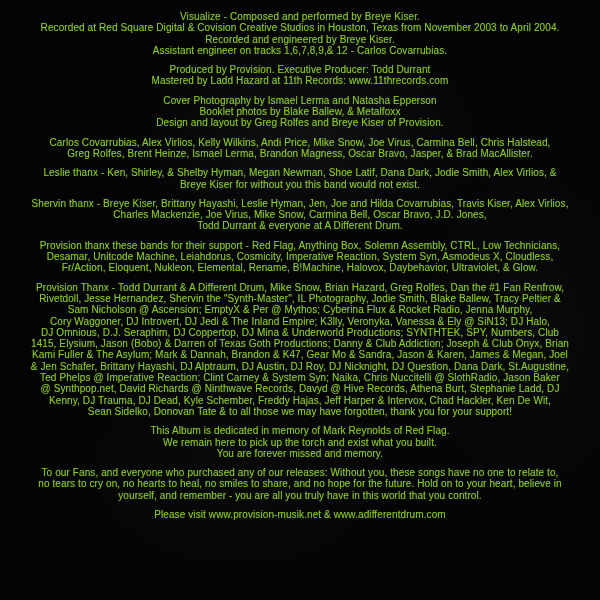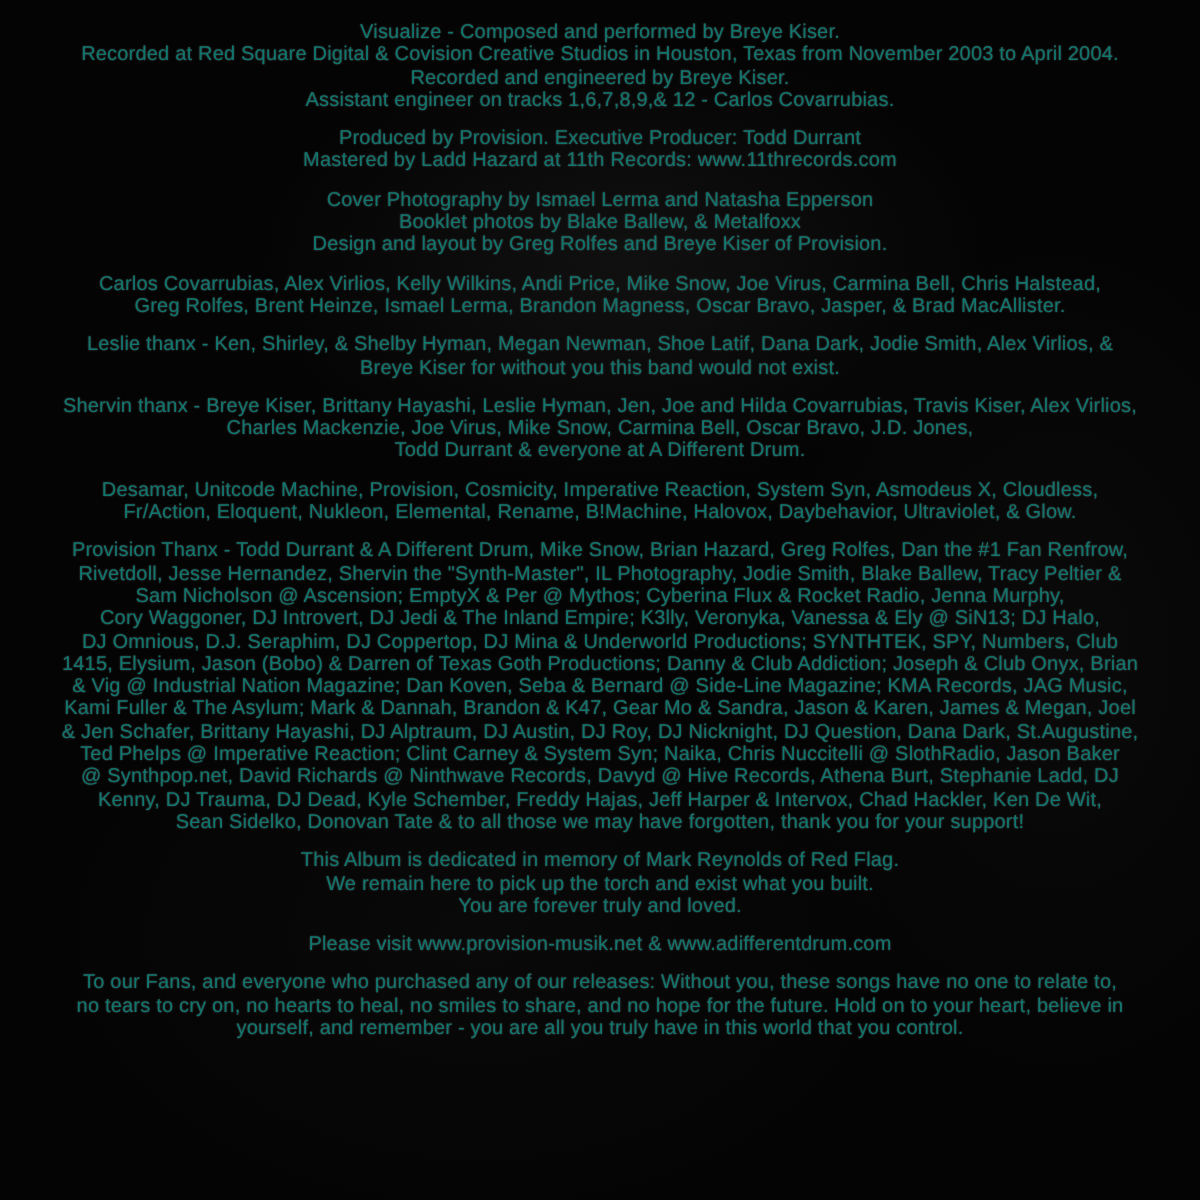--- a/index.html
+++ b/index.html
@@ -10,21 +10,21 @@
       radial-gradient(ellipse 260px 160px at 52% 22%, rgba(115,128,115,0.10), rgba(0,0,0,0) 70%),
       radial-gradient(ellipse 200px 300px at 88% 55%, rgba(110,110,120,0.06), rgba(0,0,0,0) 70%),
       radial-gradient(ellipse 300px 200px at 40% 78%, rgba(100,105,100,0.05), rgba(0,0,0,0) 70%);
     overflow: hidden;
     font-family: "Liberation Sans", sans-serif;
   }
   .page {
     box-sizing: border-box;
     width: 600px; height: 600px;
     padding-top: 11px;
-    color: #0f766e;
+    color: #84cc16;
     text-align: center;
   }
   .block { margin: 0 0 8px 0; }
   .line {
     font-size: 10px;
     line-height: 11.3px;
     white-space: nowrap;
     text-shadow: 0 0 1px rgba(230,230,230,0.35);
     letter-spacing: 0.1px;
   }
@@ -63,49 +63,49 @@
     <div class="line">Breye Kiser for without you this band would not exist.</div>
   </div>
 
   <div class="block">
     <div class="line">Shervin thanx - Breye Kiser, Brittany Hayashi, Leslie Hyman, Jen, Joe and Hilda Covarrubias, Travis Kiser, Alex Virlios,</div>
     <div class="line">Charles Mackenzie, Joe Virus, Mike Snow, Carmina Bell, Oscar Bravo, J.D. Jones,</div>
     <div class="line">Todd Durrant &amp; everyone at A Different Drum.</div>
   </div>
 
   <div class="block">
-    <div class="line">Desamar, Unitcode Machine, Provision, Cosmicity, Imperative Reaction, System Syn, Asmodeus X, Cloudless,</div>
+    <div class="line">Provision thanx these bands for their support - Red Flag, Anything Box, Solemn Assembly, CTRL, Low Technicians,</div>
+    <div class="line">Desamar, Unitcode Machine, Leiahdorus, Cosmicity, Imperative Reaction, System Syn, Asmodeus X, Cloudless,</div>
     <div class="line">Fr/Action, Eloquent, Nukleon, Elemental, Rename, B!Machine, Halovox, Daybehavior, Ultraviolet, &amp; Glow.</div>
   </div>
 
   <div class="block">
     <div class="line">Provision Thanx - Todd Durrant &amp; A Different Drum, Mike Snow, Brian Hazard, Greg Rolfes, Dan the #1 Fan Renfrow,</div>
     <div class="line">Rivetdoll, Jesse Hernandez, Shervin the "Synth-Master", IL Photography,  Jodie Smith, Blake Ballew, Tracy Peltier &amp;</div>
     <div class="line">Sam Nicholson @ Ascension; EmptyX &amp; Per @ Mythos; Cyberina Flux &amp; Rocket Radio, Jenna Murphy,</div>
     <div class="line">Cory Waggoner, DJ Introvert, DJ Jedi &amp; The Inland Empire; K3lly, Veronyka, Vanessa &amp; Ely @ SiN13; DJ Halo,</div>
     <div class="line">DJ Omnious, D.J. Seraphim, DJ Coppertop, DJ Mina &amp; Underworld Productions; SYNTHTEK, SPY, Numbers, Club</div>
     <div class="line">1415, Elysium, Jason (Bobo) &amp; Darren of Texas Goth Productions; Danny &amp; Club Addiction; Joseph &amp; Club Onyx, Brian</div>
-    <div class="line">&amp; Vig @ Industrial Nation Magazine; Dan Koven, Seba &amp; Bernard @ Side-Line Magazine; KMA Records, JAG Music,</div>
     <div class="line">Kami Fuller &amp; The Asylum; Mark &amp; Dannah, Brandon &amp; K47, Gear Mo &amp; Sandra, Jason &amp; Karen, James &amp; Megan, Joel</div>
     <div class="line">&amp; Jen Schafer, Brittany Hayashi, DJ Alptraum, DJ Austin, DJ Roy, DJ Nicknight, DJ Question, Dana Dark, St.Augustine,</div>
     <div class="line">Ted Phelps @ Imperative Reaction; Clint Carney &amp; System Syn; Naika, Chris Nuccitelli @ SlothRadio, Jason Baker</div>
     <div class="line">@ Synthpop.net, David Richards @ Ninthwave Records, Davyd @ Hive Records, Athena Burt, Stephanie Ladd, DJ</div>
     <div class="line">Kenny, DJ Trauma, DJ Dead, Kyle Schember, Freddy Hajas, Jeff Harper &amp; Intervox, Chad Hackler, Ken De Wit,</div>
     <div class="line">Sean Sidelko, Donovan Tate &amp; to all those we may have forgotten, thank you for your support!</div>
   </div>
 
   <div class="block">
     <div class="line">This Album is dedicated in memory of Mark Reynolds of Red Flag.</div>
     <div class="line">We remain here to pick up the torch and exist what you built.</div>
-    <div class="line">You are forever truly and loved.</div>
-  </div>
-
-  <div class="block">
-    <div class="line">Please visit www.provision-musik.net &amp; www.adifferentdrum.com</div>
+    <div class="line">You are forever missed and memory.</div>
   </div>
 
   <div class="block">
     <div class="line">To our Fans, and everyone who purchased any of our releases: Without you, these songs have no one to relate to,</div>
     <div class="line">no tears to cry on, no hearts to heal, no smiles to share, and no hope for the future. Hold on to your heart, believe in</div>
     <div class="line">yourself, and remember - you are all you truly have in this world that you control.</div>
   </div>
 
+  <div class="block">
+    <div class="line">Please visit www.provision-musik.net &amp; www.adifferentdrum.com</div>
+  </div>
+
 </div>
 
 </body></html>

